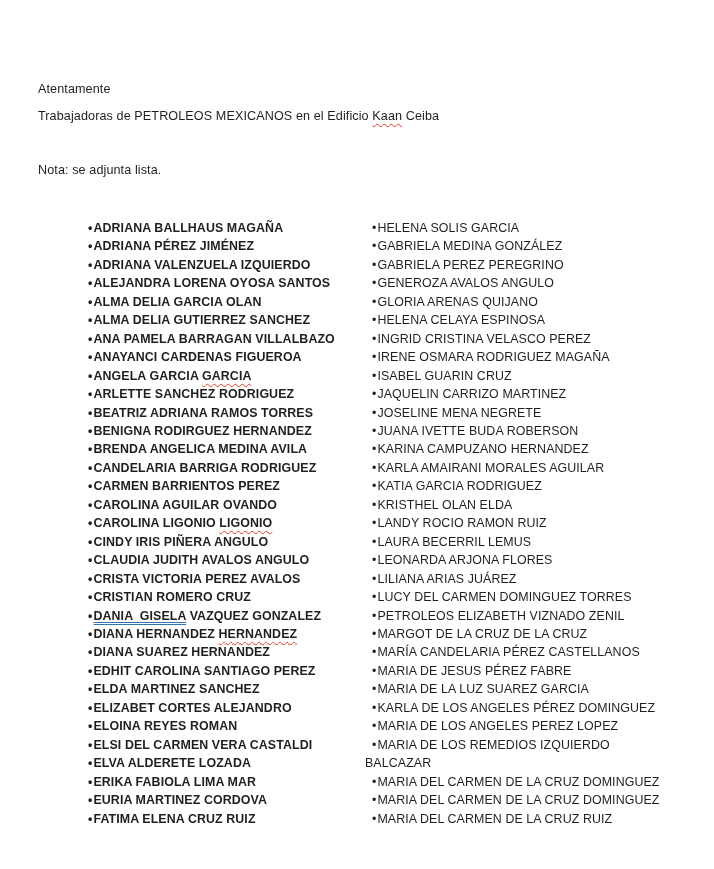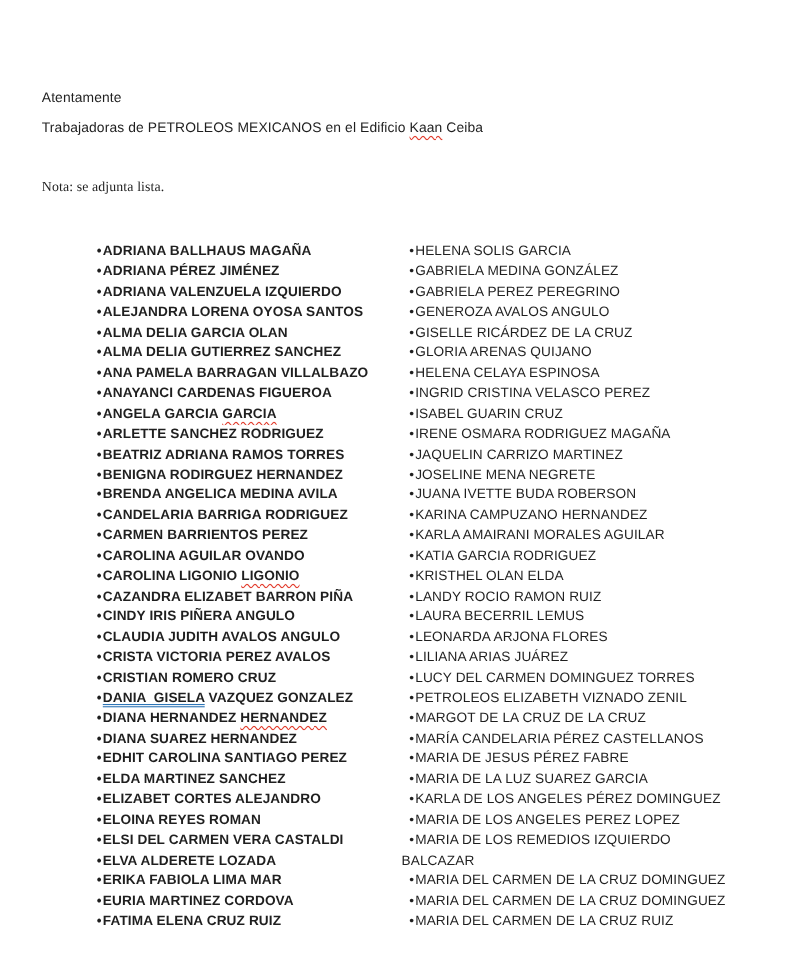--- a/index.html
+++ b/index.html
@@ -15,21 +15,21 @@
     width: 714px; height: 869px;
     padding: 81px 0 0 38px;
   }
   .para {
     margin: 0;
     font-size: 12.6px;
     line-height: 17px;
     letter-spacing: 0.1px;
   }
   .para-signature { margin-top: 10px; }
-  .para-note { margin-top: 37px; font-family: Liberation Serif, serif; }
+  .para-note { margin-top: 37px; }
 
   .names-list {
     display: flex;
     align-items: flex-start;
     margin-top: 40px;
   }
   .col-left  { margin-left: 43px; width: 284px; font-weight: bold; }
   .col-right { width: 341px; }
 
   .item {
@@ -88,21 +88,20 @@
         <div class="item"><span class="bullet">•</span><span class="t">ANAYANCI CARDENAS FIGUEROA</span></div>
         <div class="item"><span class="bullet">•</span><span class="t">ANGELA GARCIA </span><span class="spell">GARCIA</span><span class="t"></span></div>
         <div class="item"><span class="bullet">•</span><span class="t">ARLETTE SANCHEZ RODRIGUEZ</span></div>
         <div class="item"><span class="bullet">•</span><span class="t">BEATRIZ ADRIANA RAMOS TORRES</span></div>
         <div class="item"><span class="bullet">•</span><span class="t">BENIGNA RODIRGUEZ HERNANDEZ</span></div>
         <div class="item"><span class="bullet">•</span><span class="t">BRENDA ANGELICA MEDINA AVILA</span></div>
         <div class="item"><span class="bullet">•</span><span class="t">CANDELARIA BARRIGA RODRIGUEZ</span></div>
         <div class="item"><span class="bullet">•</span><span class="t">CARMEN BARRIENTOS PEREZ</span></div>
         <div class="item"><span class="bullet">•</span><span class="t">CAROLINA AGUILAR OVANDO</span></div>
         <div class="item"><span class="bullet">•</span><span class="t">CAROLINA LIGONIO </span><span class="spell">LIGONIO</span><span class="t"></span></div>
-        <div class="item"><span class="bullet">•</span><span class="t">CAZANDRA ELIZABET BARRON PIÑA</span></div>
         <div class="item"><span class="bullet">•</span><span class="t">CINDY IRIS PIÑERA ANGULO</span></div>
         <div class="item"><span class="bullet">•</span><span class="t">CLAUDIA JUDITH AVALOS ANGULO</span></div>
         <div class="item"><span class="bullet">•</span><span class="t">CRISTA VICTORIA PEREZ AVALOS</span></div>
         <div class="item"><span class="bullet">•</span><span class="t">CRISTIAN ROMERO CRUZ</span></div>
         <div class="item"><span class="bullet">•</span><span class="t"></span><span class="grammar">DANIA  GISELA</span><span class="t"> VAZQUEZ GONZALEZ</span></div>
         <div class="item"><span class="bullet">•</span><span class="t">DIANA HERNANDEZ </span><span class="spell">HERNANDEZ</span><span class="t"></span></div>
         <div class="item"><span class="bullet">•</span><span class="t">DIANA SUAREZ HERNANDEZ</span></div>
         <div class="item"><span class="bullet">•</span><span class="t">EDHIT CAROLINA SANTIAGO PEREZ</span></div>
         <div class="item"><span class="bullet">•</span><span class="t">ELDA MARTINEZ SANCHEZ</span></div>
         <div class="item"><span class="bullet">•</span><span class="t">ELIZABET CORTES ALEJANDRO</span></div>
@@ -111,26 +110,25 @@
         <div class="item"><span class="bullet">•</span><span class="t">ELVA ALDERETE LOZADA</span></div>
         <div class="item"><span class="bullet">•</span><span class="t">ERIKA FABIOLA LIMA MAR</span></div>
         <div class="item"><span class="bullet">•</span><span class="t">EURIA MARTINEZ CORDOVA</span></div>
         <div class="item"><span class="bullet">•</span><span class="t">FATIMA ELENA CRUZ RUIZ</span></div>
       </div>
     <div class="col-right" id="col-right">
         <div class="item"><span class="bullet">•</span><span class="t">HELENA SOLIS GARCIA</span></div>
         <div class="item"><span class="bullet">•</span><span class="t">GABRIELA MEDINA GONZÁLEZ</span></div>
         <div class="item"><span class="bullet">•</span><span class="t">GABRIELA PEREZ PEREGRINO</span></div>
         <div class="item"><span class="bullet">•</span><span class="t">GENEROZA AVALOS ANGULO</span></div>
-        <div class="item"><span class="bullet">•</span><span class="t">GISELLE RICÁRDEZ DE LA CRUZ</span></div>
         <div class="item"><span class="bullet">•</span><span class="t">GLORIA ARENAS QUIJANO</span></div>
         <div class="item"><span class="bullet">•</span><span class="t">HELENA CELAYA ESPINOSA</span></div>
         <div class="item"><span class="bullet">•</span><span class="t">INGRID CRISTINA VELASCO PEREZ</span></div>
+        <div class="item"><span class="bullet">•</span><span class="t">IRENE OSMARA RODRIGUEZ MAGAÑA</span></div>
         <div class="item"><span class="bullet">•</span><span class="t">ISABEL GUARIN CRUZ</span></div>
-        <div class="item"><span class="bullet">•</span><span class="t">IRENE OSMARA RODRIGUEZ MAGAÑA</span></div>
         <div class="item"><span class="bullet">•</span><span class="t">JAQUELIN CARRIZO MARTINEZ</span></div>
         <div class="item"><span class="bullet">•</span><span class="t">JOSELINE MENA NEGRETE</span></div>
         <div class="item"><span class="bullet">•</span><span class="t">JUANA IVETTE BUDA ROBERSON</span></div>
         <div class="item"><span class="bullet">•</span><span class="t">KARINA CAMPUZANO HERNANDEZ</span></div>
         <div class="item"><span class="bullet">•</span><span class="t">KARLA AMAIRANI MORALES AGUILAR</span></div>
         <div class="item"><span class="bullet">•</span><span class="t">KATIA GARCIA RODRIGUEZ</span></div>
         <div class="item"><span class="bullet">•</span><span class="t">KRISTHEL OLAN ELDA</span></div>
         <div class="item"><span class="bullet">•</span><span class="t">LANDY ROCIO RAMON RUIZ</span></div>
         <div class="item"><span class="bullet">•</span><span class="t">LAURA BECERRIL LEMUS</span></div>
         <div class="item"><span class="bullet">•</span><span class="t">LEONARDA ARJONA FLORES</span></div>

